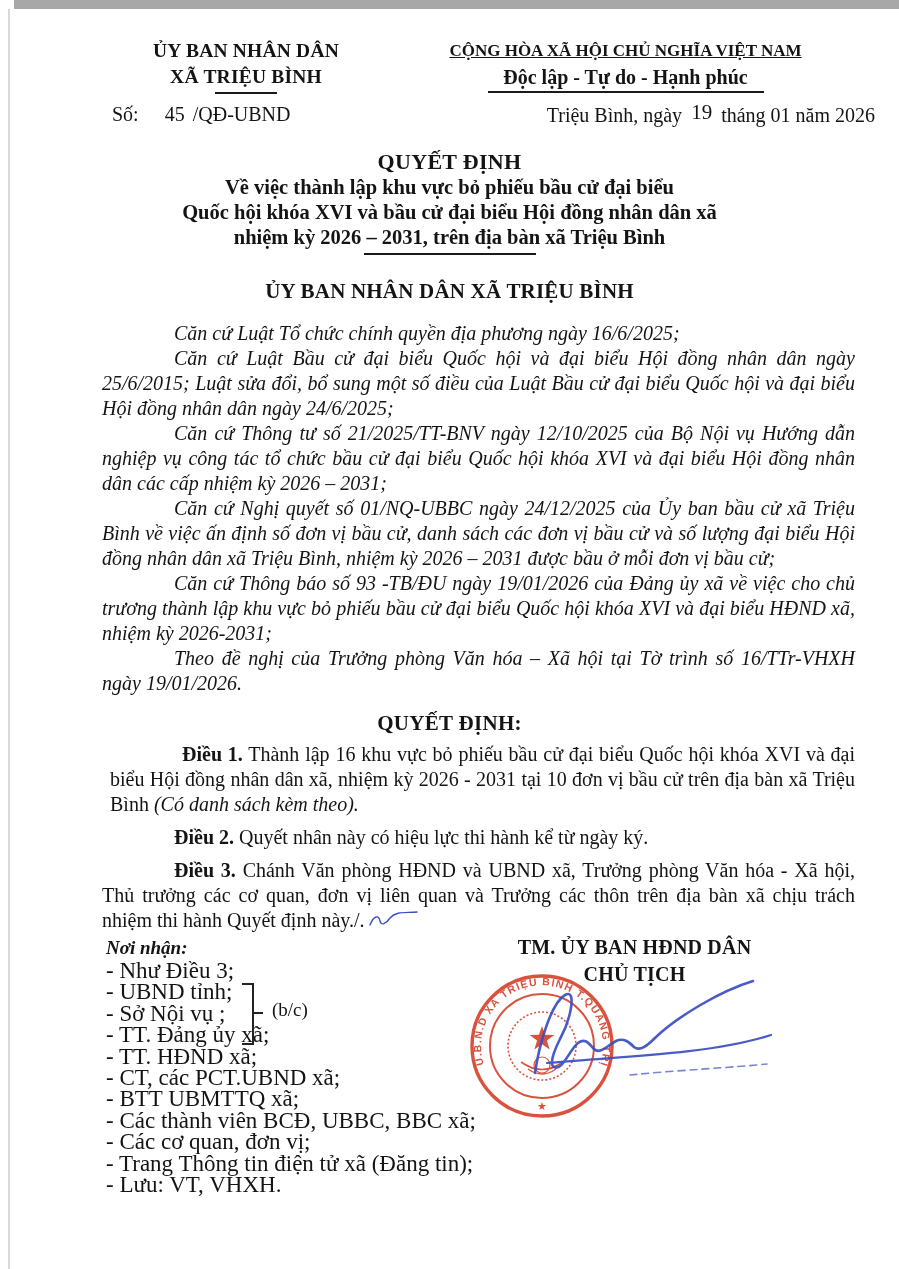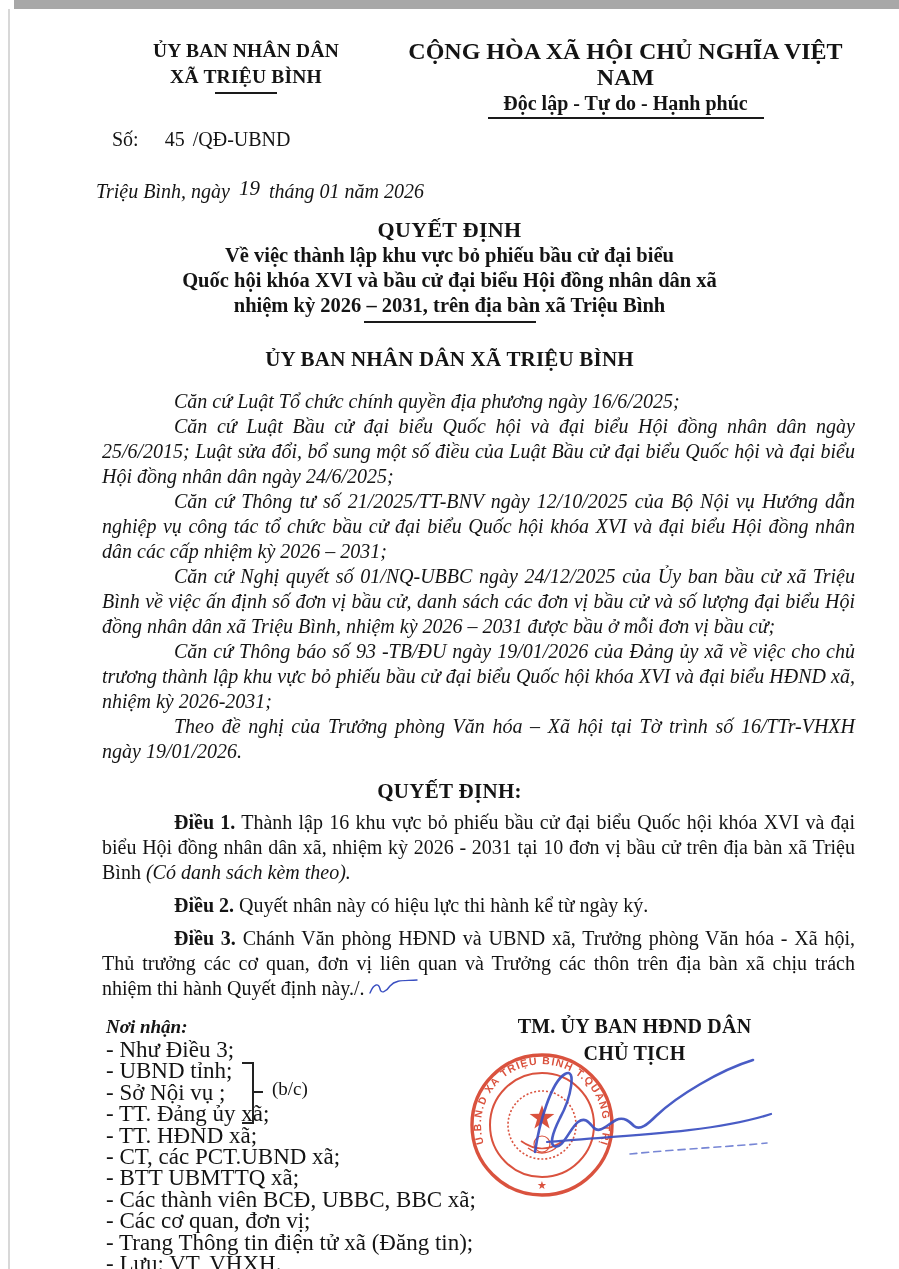--- a/index.html
+++ b/index.html
@@ -9,51 +9,51 @@
     font-family:"Liberation Serif","DejaVu Serif",serif; color:#141414;
     overflow:hidden; margin:0 auto;
   }
   .scan-top-edge { position:absolute; top:0; left:14px; right:0; height:9px; background:#a8a8a8; }
   .scan-left-edge { position:absolute; top:9px; left:8px; bottom:0; width:2px; background:#d8d8d8; }
 
   .hdr { display:flex; padding:38px 44px 0 96px; }
   .hdr-left { width:300px; text-align:center; }
   .hdr-right { flex:1; text-align:center; }
   .org-line { font-weight:bold; font-size:19.5px; line-height:26px; letter-spacing:.2px; }
-  .rep-line1 { font-weight:bold; font-size:24px; line-height:26px; }
+  .rep-line1 { font-weight:bold; font-size:17px; line-height:26px;text-decoration:underline; }
   .rep-line2 { font-weight:bold; font-size:20px; line-height:26px; display:inline-block; }
   .u-short { width:62px; height:0; border-bottom:2px solid #1a1a1a; margin:2px auto 0; }
   .u-motto { width:276px; height:0; border-bottom:2px solid #1a1a1a; margin:1px auto 0; }
 
-  .row2 { display:flex; padding:9px 24px 0 96px;flex-direction:column; }
+  .row2 { display:flex; padding:9px 24px 0 96px; }
   .row2-left { width:300px; font-size:20px; padding-left:16px; }
   .num-value { margin-left:26px; margin-right:8px; }
-  .row2-right { flex:1; text-align:left; font-style:italic; font-size:20px;margin-top:28px; }
+  .row2-right { flex:1; text-align:right; font-size:20px; }
   .date-day { position:relative; top:-3px; font-size:21px; margin:0 4px; }
 
-  .title-block { text-align:center; margin-top:12px; }
+  .title-block { text-align:center; margin-top:20px; }
   .title-main { font-weight:bold; font-size:22px; line-height:27px; letter-spacing:.3px; }
   .title-sub { font-weight:bold; font-size:20.5px; line-height:25px; }
   .title-rule { width:172px; height:0; border-bottom:2px solid #1a1a1a; margin:3px auto 0; }
   .issuer { font-weight:bold; font-size:21px; margin-top:24px; letter-spacing:.2px; }
 
   .body-text { padding:0 44px 0 102px; }
   .preamble { margin-top:17px; }
   .preamble p, .article {
     font-size:20px; line-height:25px; text-align:justify; text-indent:72px;
   }
   .preamble p { font-style:italic; }
   .decision-heading { text-align:center; font-weight:bold; font-size:21px; margin-top:15px; letter-spacing:.3px; }
   .article { margin-top:8px; }
-  .article:first-of-type { margin-top:6px; }
+  .article:first-of-type { margin-top:6px;margin-left:8px; }
   .art-label { font-weight:bold; }
   .art-italic { font-style:italic; }
   .paraph-svg { vertical-align:-2px; margin-left:2px; }
 
-  .footer { position:relative; height:290px; margin-top:15px; }
+  .footer { position:relative; height:290px; margin-top:4px; }
   .nn-label { position:absolute; left:106px; top:0; font-weight:bold; font-style:italic; font-size:19px; }
   .nn-list { position:absolute; left:106px; top:23px; font-size:23px; line-height:21.4px; white-space:nowrap; }
   .nn-bracket { position:absolute; left:236px; top:44px; }
   .nn-bc { position:absolute; left:272px; top:62px; font-size:19px; }
 
   .sign-head { position:absolute; left:462px; top:-3px; width:345px; text-align:center; }
   .sign-line { font-weight:bold; font-size:20px; line-height:27px; letter-spacing:.2px; }
   .seal { position:absolute; left:466px; top:33px; opacity:.9; }
   .signature { position:absolute; left:505px; top:38px; opacity:.92; }
   .signer-name { position:absolute; left:492px; top:194px; width:310px; text-align:center;

